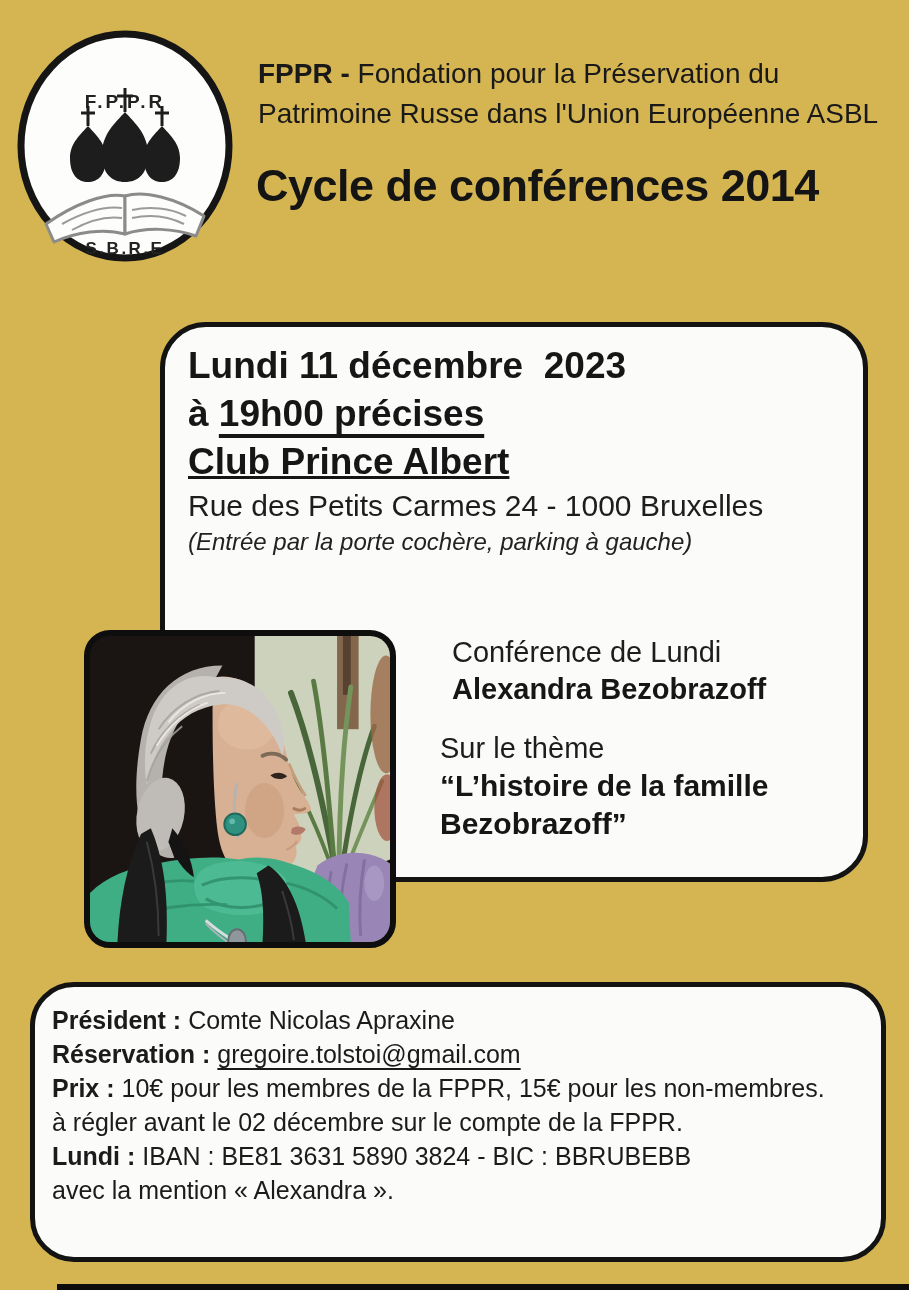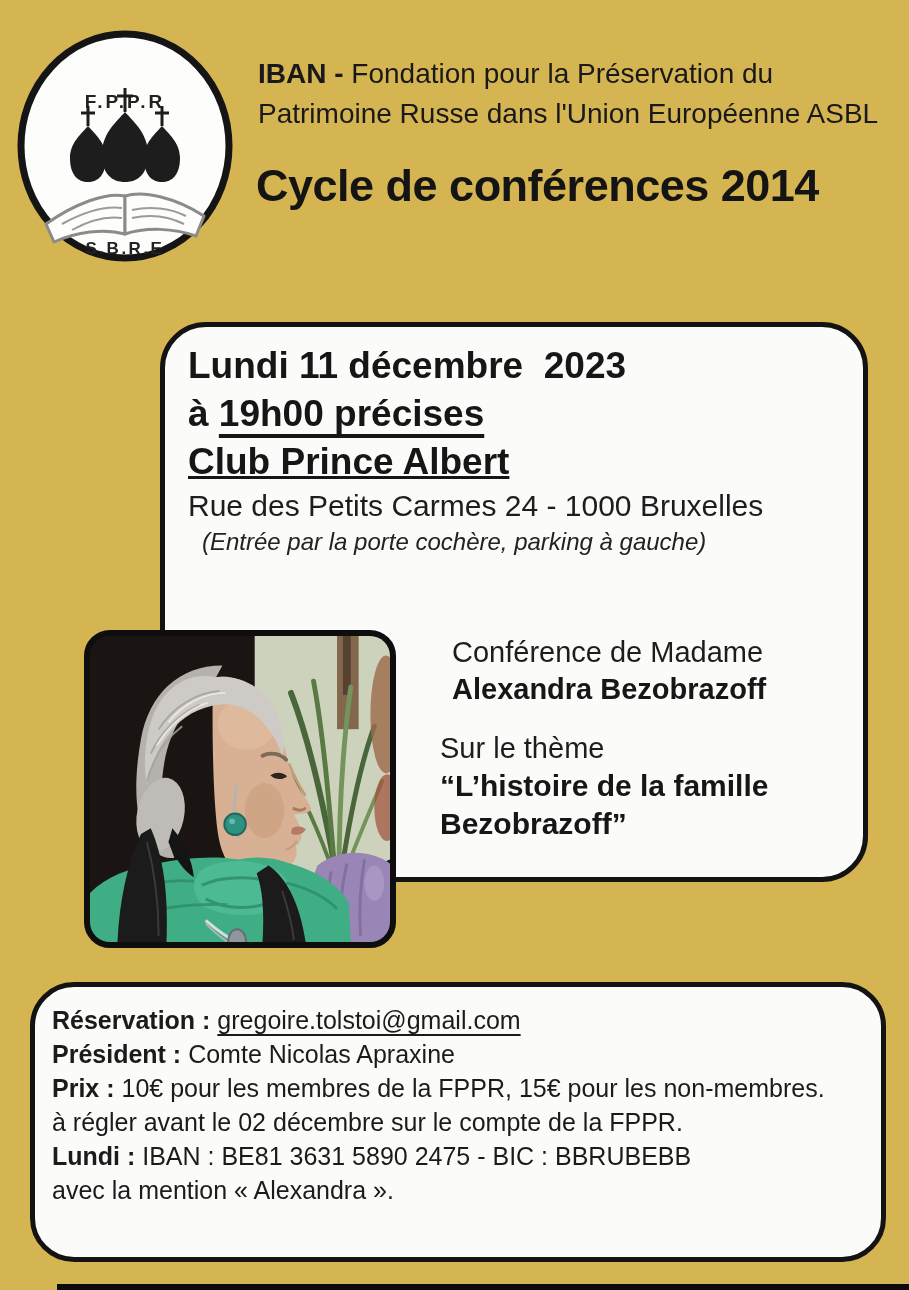--- a/index.html
+++ b/index.html
@@ -22,21 +22,21 @@
   .event-card{
     left:160px;top:322px;width:698px;height:550px;
     background:#FBFBF9;border:5px solid #131313;border-radius:46px;
   }
   .event-left{left:188px;top:342px;}
   .ev-date{font-size:37px;font-weight:700;line-height:48px;white-space:pre;}
   .ev-time{font-size:37px;font-weight:700;line-height:48px;}
   .ev-time .u{text-decoration:underline;text-decoration-thickness:4px;text-underline-offset:8px;}
   .ev-venue{font-size:37px;font-weight:700;line-height:48px;text-decoration:underline;}
   .ev-address{font-size:30px;font-weight:400;line-height:40px;margin-top:0;color:#1d1d1d;}
-  .ev-note{font-size:24px;font-style:italic;line-height:32px;color:#222;margin-left:14px;}
+  .ev-note{font-size:24px;font-style:italic;line-height:32px;color:#222;}
 
   .right-col{left:440px;top:634px;width:350px;}
   .sp-intro{font-size:29px;line-height:37px;padding-left:12px;color:#1d1d1d;}
   .sp-name{font-size:29px;line-height:37px;padding-left:12px;font-weight:700;}
   .th-intro{font-size:29px;line-height:37px;margin-top:22px;color:#1d1d1d;}
   .th-line{font-size:30px;line-height:38px;font-weight:700;}
 
   
   .photo{
     left:84px;top:630px;width:300px;height:306px;
@@ -81,38 +81,38 @@
       <path d="M190,188 C162,170 130,162 111,168 L111,206 C132,199 160,200 182,208 Z"></path>
       <path d="M48,196 C70,184 92,178 108,180" fill="none" stroke="#9b9b9b" stroke-width="2"></path>
       <path d="M58,202 C76,192 94,188 108,190" fill="none" stroke="#9b9b9b" stroke-width="2"></path>
       <path d="M118,182 C136,178 156,180 172,188" fill="none" stroke="#9b9b9b" stroke-width="2"></path>
       <path d="M118,190 C136,186 154,188 170,196" fill="none" stroke="#9b9b9b" stroke-width="2"></path>
     </g>
     <text x="111" y="226" text-anchor="middle" font-size="17" font-weight="600" letter-spacing="2.5" fill="#222">S.B.R.E</text>
   </svg>
 
   <div class="abs org">
-    <div><span class="b">IBAN - </span><span>Fondation pour la Préservation du</span></div>
+    <div><span class="b">FPPR - </span><span>Fondation pour la Préservation du</span></div>
     <div>Patrimoine Russe dans l'Union Européenne ASBL</div>
   </div>
 
   <div class="abs title">Cycle de conférences 2014</div>
 
   <div class="abs event-card"></div>
 
   <div class="abs event-left">
     <div class="ev-date">Lundi 11 décembre  2023</div>
     <div class="ev-time"><span>à </span><span class="u">19h00 précises</span></div>
     <div class="ev-venue">Club Prince Albert</div>
     <div class="ev-address">Rue des Petits Carmes 24 - 1000 Bruxelles</div>
     <div class="ev-note">(Entrée par la porte cochère, parking à gauche)</div>
   </div>
 
   <div class="abs right-col">
-    <div class="sp-intro">Conférence de Madame</div>
+    <div class="sp-intro">Conférence de Lundi</div>
     <div class="sp-name">Alexandra Bezobrazoff</div>
     <div class="th-intro">Sur le thème</div>
     <div class="th-line">“L’histoire de la famille</div>
     <div class="th-line">Bezobrazoff”</div>
   </div>
 
   <div class="abs photo">
     <svg viewBox="0 0 306 312" preserveAspectRatio="none">
       <rect x="0" y="0" width="306" height="312" fill="#1a1512"></rect>
 
@@ -190,23 +190,23 @@
         <ellipse cx="150" cy="311" rx="9" ry="12" fill="#8f969c" stroke="#666d73" stroke-width="2"></ellipse>
 
         <circle cx="148" cy="192" r="11" fill="#2f9180" stroke="#22695d" stroke-width="2"></circle>
         <circle cx="145" cy="189" r="3" fill="#6fc4b4" opacity="0.8"></circle>
       </g>
     </svg>
   </div>
 
   <div class="abs info-card"></div>
   <div class="abs info-text">
+    <div><span class="b">Président : </span><span>Comte Nicolas Apraxine</span></div>
     <div><span class="b">Réservation : </span><a href="#" class="email">gregoire.tolstoi@gmail.com</a></div>
-    <div><span class="b">Président : </span><span>Comte Nicolas Apraxine</span></div>
     <div><span class="b">Prix : </span><span>10€ pour les membres de la FPPR, 15€ pour les non-membres.</span></div>
     <div>à régler avant le 02 décembre sur le compte de la FPPR.</div>
-    <div><span class="b">Lundi : </span><span>IBAN : BE81 3631 5890 2475 - BIC : BBRUBEBB</span></div>
+    <div><span class="b">Lundi : </span><span>IBAN : BE81 3631 5890 3824 - BIC : BBRUBEBB</span></div>
     <div>avec la mention « Alexandra ».</div>
   </div>
 
   <div class="abs bottom-strip"></div>
 
 </div>
 
 </body></html>

